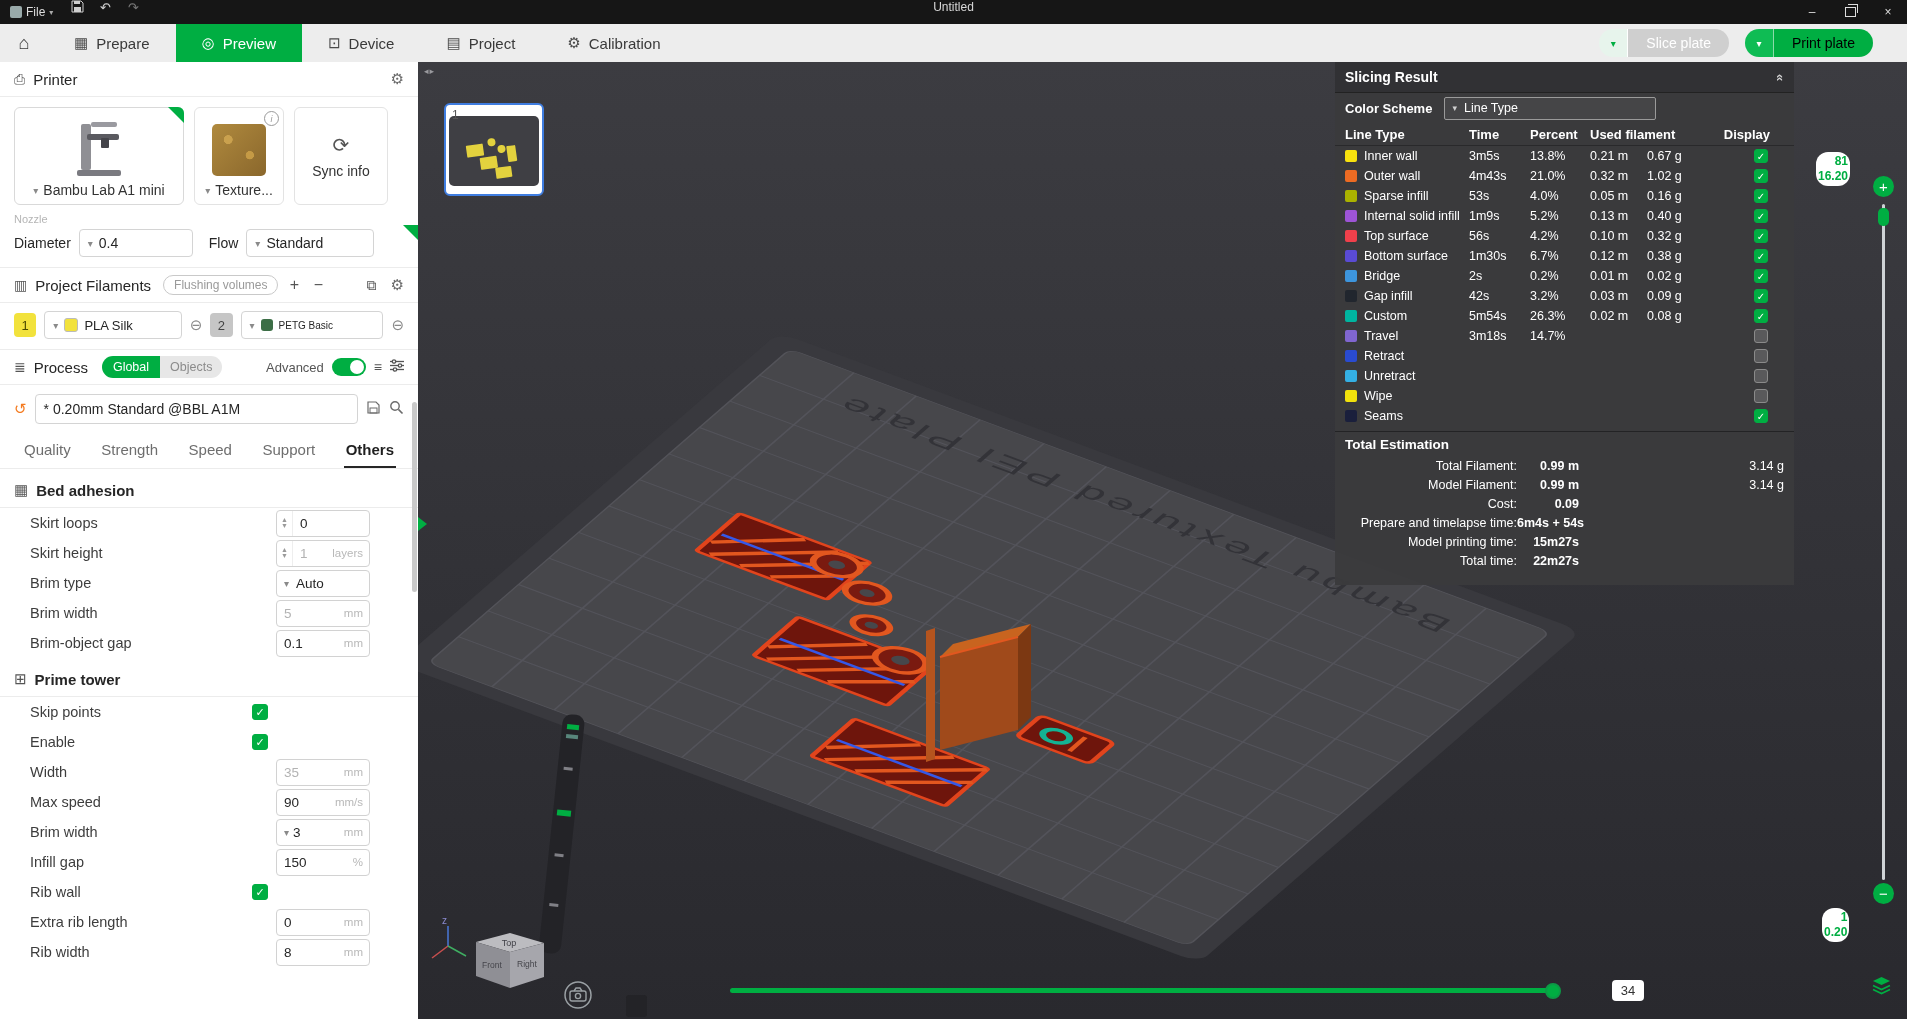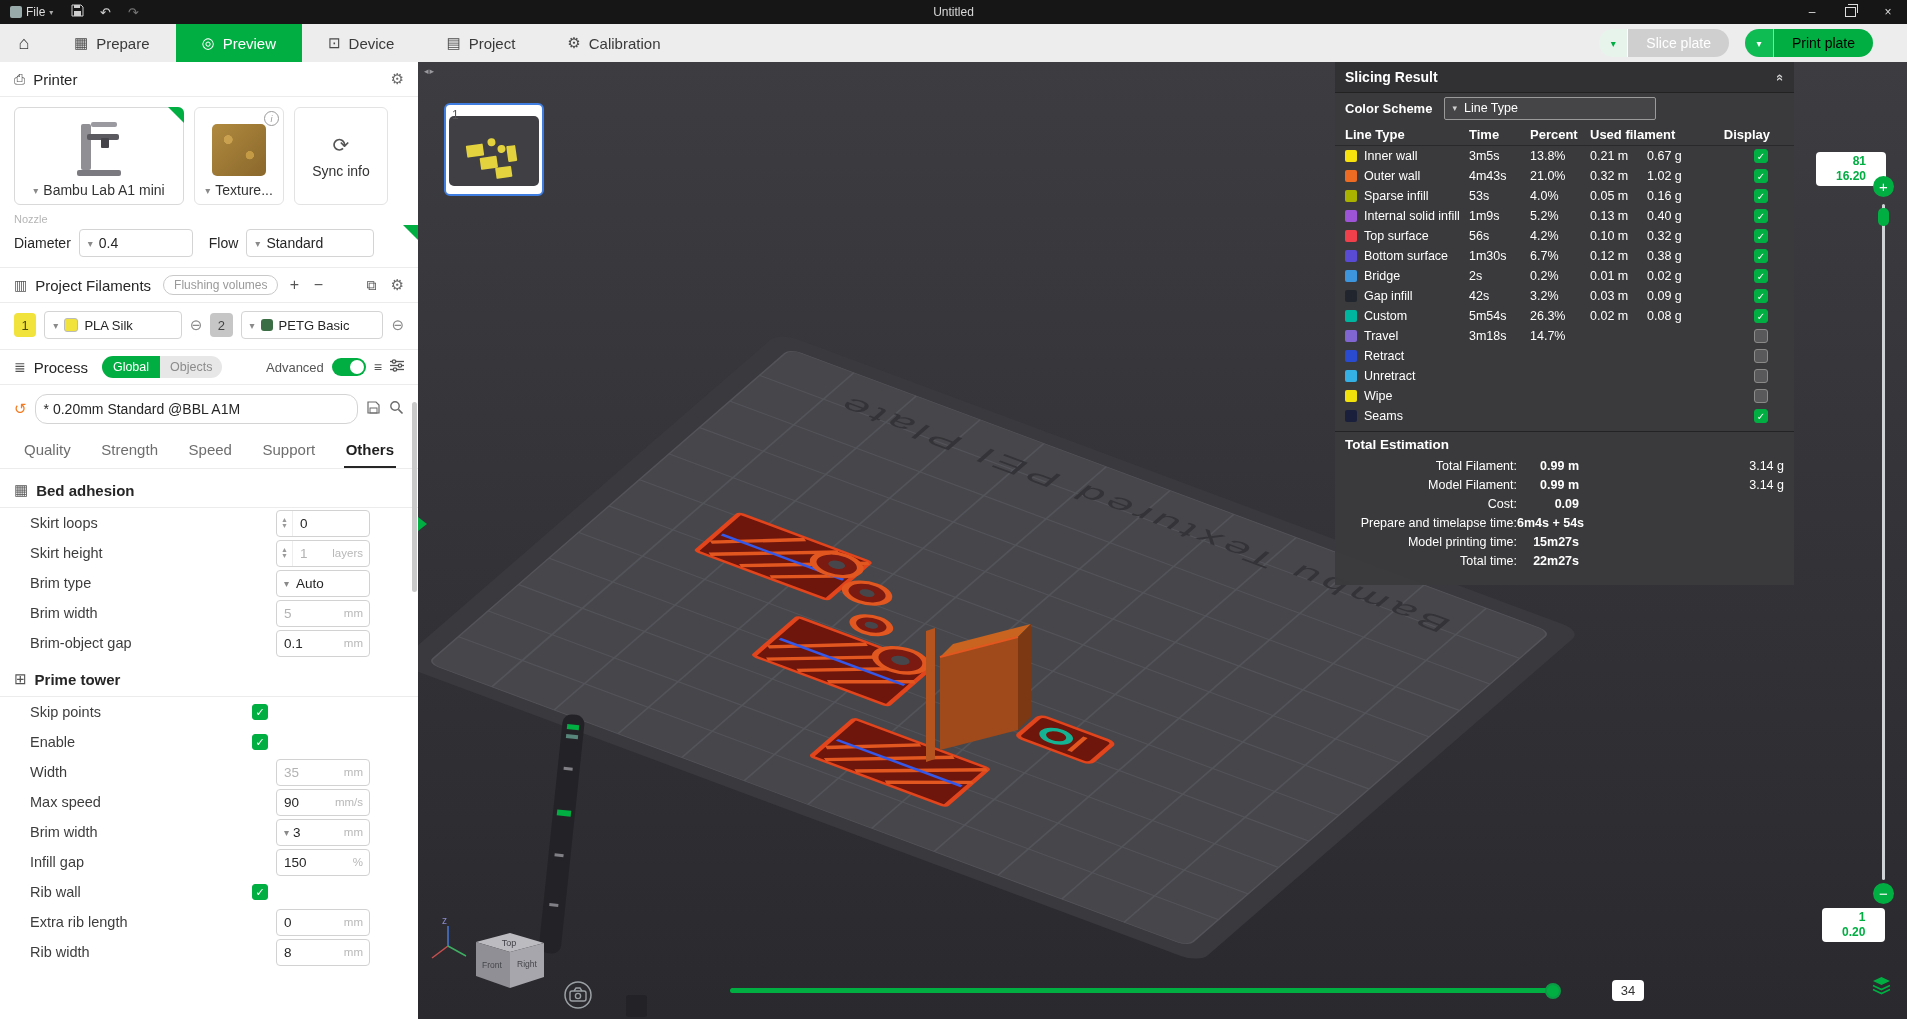--- a/index.html
+++ b/index.html
@@ -1,21 +1,21 @@
 <!DOCTYPE html>
 <html><head>
 <meta charset="utf-8">
 <style>
   html,body{margin:0;padding:0;}
   body{width:1907px;height:1019px;position:relative;overflow:hidden;
        font-family:"Liberation Sans",sans-serif;background:#fff;color:#262626;
        -webkit-font-smoothing:antialiased;}
   
   .tb{position:absolute;left:0;top:0;width:1907px;height:24px;background:#161616;color:#ddd;
-      display:flex;align-items:center;font-size:12px;}
+      display:flex;align-items:flex-start;font-size:12px;}
   .tb .menu{display:flex;align-items:center;gap:4px;padding:0 10px;height:100%;}
   .tb .menu .grid{width:12px;height:12px;background:linear-gradient(#9aa 0,#9aa 100%);border-radius:2px;}
   .tb .ico{width:28px;text-align:center;color:#cfcfcf;font-size:13px;cursor:default;}
   .tb .dim{color:#777;}
   .tb .title{position:absolute;left:0;right:0;text-align:center;color:#d8d8d8;pointer-events:none;}
   .tb .winctl{margin-left:auto;display:flex;align-items:center;height:100%;}
   .tb .winbtn{width:38px;height:100%;display:flex;align-items:center;justify-content:center;color:#ddd;}
   .restore-box{width:9px;height:8px;border:1px solid #ddd;position:relative;}
   .restore-box::before{content:"";position:absolute;left:2px;top:-4px;width:9px;height:8px;border:1px solid #ddd;border-bottom:none;border-left:none;}
   
@@ -65,21 +65,21 @@
   .chip{width:12px;height:12px;border-radius:3px;display:inline-block;}
   .minus-circ{color:#8a8a8a;font-size:15px;}
   .pill{border:1px solid #c9c9c9;color:#9a9a9a;border-radius:11px;font-size:12px;padding:2px 10px;}
   .plusminus{color:#555;font-size:16px;width:16px;text-align:center;}
   .seg{display:flex;height:22px;border-radius:11px;overflow:hidden;font-size:12.5px;}
   .seg .sg-on{background:#00ae42;color:#fff;display:flex;align-items:center;padding:0 11px;}
   .seg .sg-off{background:#e7e7e7;color:#8b8b8b;display:flex;align-items:center;padding:0 10px;}
   .toggle{width:34px;height:18px;border-radius:9px;background:#00ae42;position:relative;display:inline-block;}
   .toggle::after{content:"";position:absolute;right:2px;top:2px;width:14px;height:14px;border-radius:50%;background:#fff;}
   .preset-row{display:flex;align-items:center;gap:8px;padding:9px 14px;}
-  .preset-combo{flex:1;display:flex;align-items:center;gap:8px;border:1px solid #d4d4d4;border-radius:12px;height:28px;padding:0 8px;font-size:14px;}
+  .preset-combo{flex:1;display:flex;align-items:center;gap:8px;border:1px solid #d4d4d4;border-radius:4px;height:28px;padding:0 8px;font-size:14px;}
   .mod-ico{color:#f47b20;font-size:15px;}
   .param-tabs{display:flex;justify-content:space-between;padding:2px 22px 0 22px;border-bottom:1px solid #ececec;font-size:15px;color:#6e6e6e;}
   .ptab{padding:6px 2px 8px 2px;}
   .ptab.active{color:#1f1f1f;font-weight:bold;border-bottom:2px solid #262626;}
   .group-head{display:flex;align-items:center;gap:8px;height:34px;padding:0 14px;border-bottom:1px solid #ececec;font-size:15px;font-weight:bold;color:#262626;margin-top:4px;}
   .group-head .sico{font-weight:normal;color:#555;}
   .prow{display:flex;align-items:center;height:30px;padding-left:30px;padding-right:48px;font-size:14.5px;color:#3d3d3d;}
   .plabel{flex:1;}
   .inputbox{width:92px;height:25px;border:1px solid #d2d2d2;border-radius:4px;display:flex;align-items:center;position:relative;background:#fff;font-size:13.5px;}
   .inputbox .spin{display:flex;flex-direction:column;justify-content:center;line-height:6px;font-size:7px;color:#9a9a9a;padding:0 4px;border-right:1px solid #eee;height:100%;}
@@ -113,21 +113,21 @@
   .srow .sw{width:12px;height:12px;border-radius:2px;margin-right:7px;flex:none;}
   .srow .c-name{width:105px;white-space:nowrap;overflow:hidden;}
   .srow .cbwrap{flex:1;display:flex;justify-content:flex-end;padding-right:16px;}
   .sr .cb{width:14px;height:14px;border:1px solid #8a8a8a;background:rgba(150,150,150,.35);}
   .sr .cb.on{background:#00ae42;border-color:#00ae42;}
   .sr .cb.on::after{font-size:10px;line-height:13px;}
   .sr-tot-title{height:24px;display:flex;align-items:center;padding:0 10px;font-size:13.5px;font-weight:bold;border-top:1px solid #232325;margin-top:5px;}
   .trow{display:flex;align-items:center;height:19px;padding:0 10px;text-align:right;}
   .trow .tl{width:172px;} .trow .tv1{width:62px;font-weight:bold;} .trow .tv2{flex:1;}
   
-  .vls-box{position:absolute;background:#fff;border-radius:4px;color:#00ae42;font-size:12px;font-weight:bold;text-align:right;padding:2px 20px;line-height:15px;}
+  .vls-box{position:absolute;background:#fff;border-radius:12px;color:#00ae42;font-size:12px;font-weight:bold;text-align:right;padding:2px 2px;line-height:15px;}
   .vls-plus,.vls-minus{position:absolute;width:21px;height:21px;border-radius:50%;background:#00ae42;color:#fff;display:flex;align-items:center;justify-content:center;font-size:15px;line-height:1;}
   .vls-track{position:absolute;width:3px;background:#cfd3d6;border-radius:2px;}
   .vls-handle{position:absolute;width:11px;height:18px;border-radius:5px;background:#00ae42;}
   
   .hms-track{position:absolute;height:5px;border-radius:3px;background:#00ae42;}
   .hms-handle{position:absolute;width:16px;height:16px;border-radius:50%;background:#00ae42;border:2px solid #0c9a46;box-sizing:border-box;}
   .hms-value{position:absolute;min-width:26px;height:21px;background:#fff;border-radius:4px;color:#333;font-size:13px;display:flex;align-items:center;justify-content:center;padding:0 3px;}
   .layers-ico{position:absolute;}
 </style>
 </head>
@@ -265,21 +265,21 @@
     <span class="combo" style="width:128px">
       <span class="arr">▾</span>
       <span class="chip" style="border: 1px solid rgb(187, 187, 187); background: rgb(242, 226, 60);"></span>
       <span style="font-size:13px">PLA Silk</span>
     </span>
     <span class="minus-circ">⊖</span>
     <span class="fil-badge b2" style="background:#c6c6c6">2</span>
     <span class="combo" style="width:134px">
       <span class="arr">▾</span>
       <span class="chip" style="background: rgb(60, 110, 70);"></span>
-      <span style="font-size:13px">PETG Basic</span>
+      <span style="font-size:10px">PETG Basic</span>
     </span>
     <span class="minus-circ">⊖</span>
   </div>
 
   <div class="sec-head">
     <span class="sico">≣</span>
     <span>Process</span>
     <span class="seg" style="margin-left:6px">
       <span class="sg-on">Global</span>
       <span class="sg-off">Objects</span>

